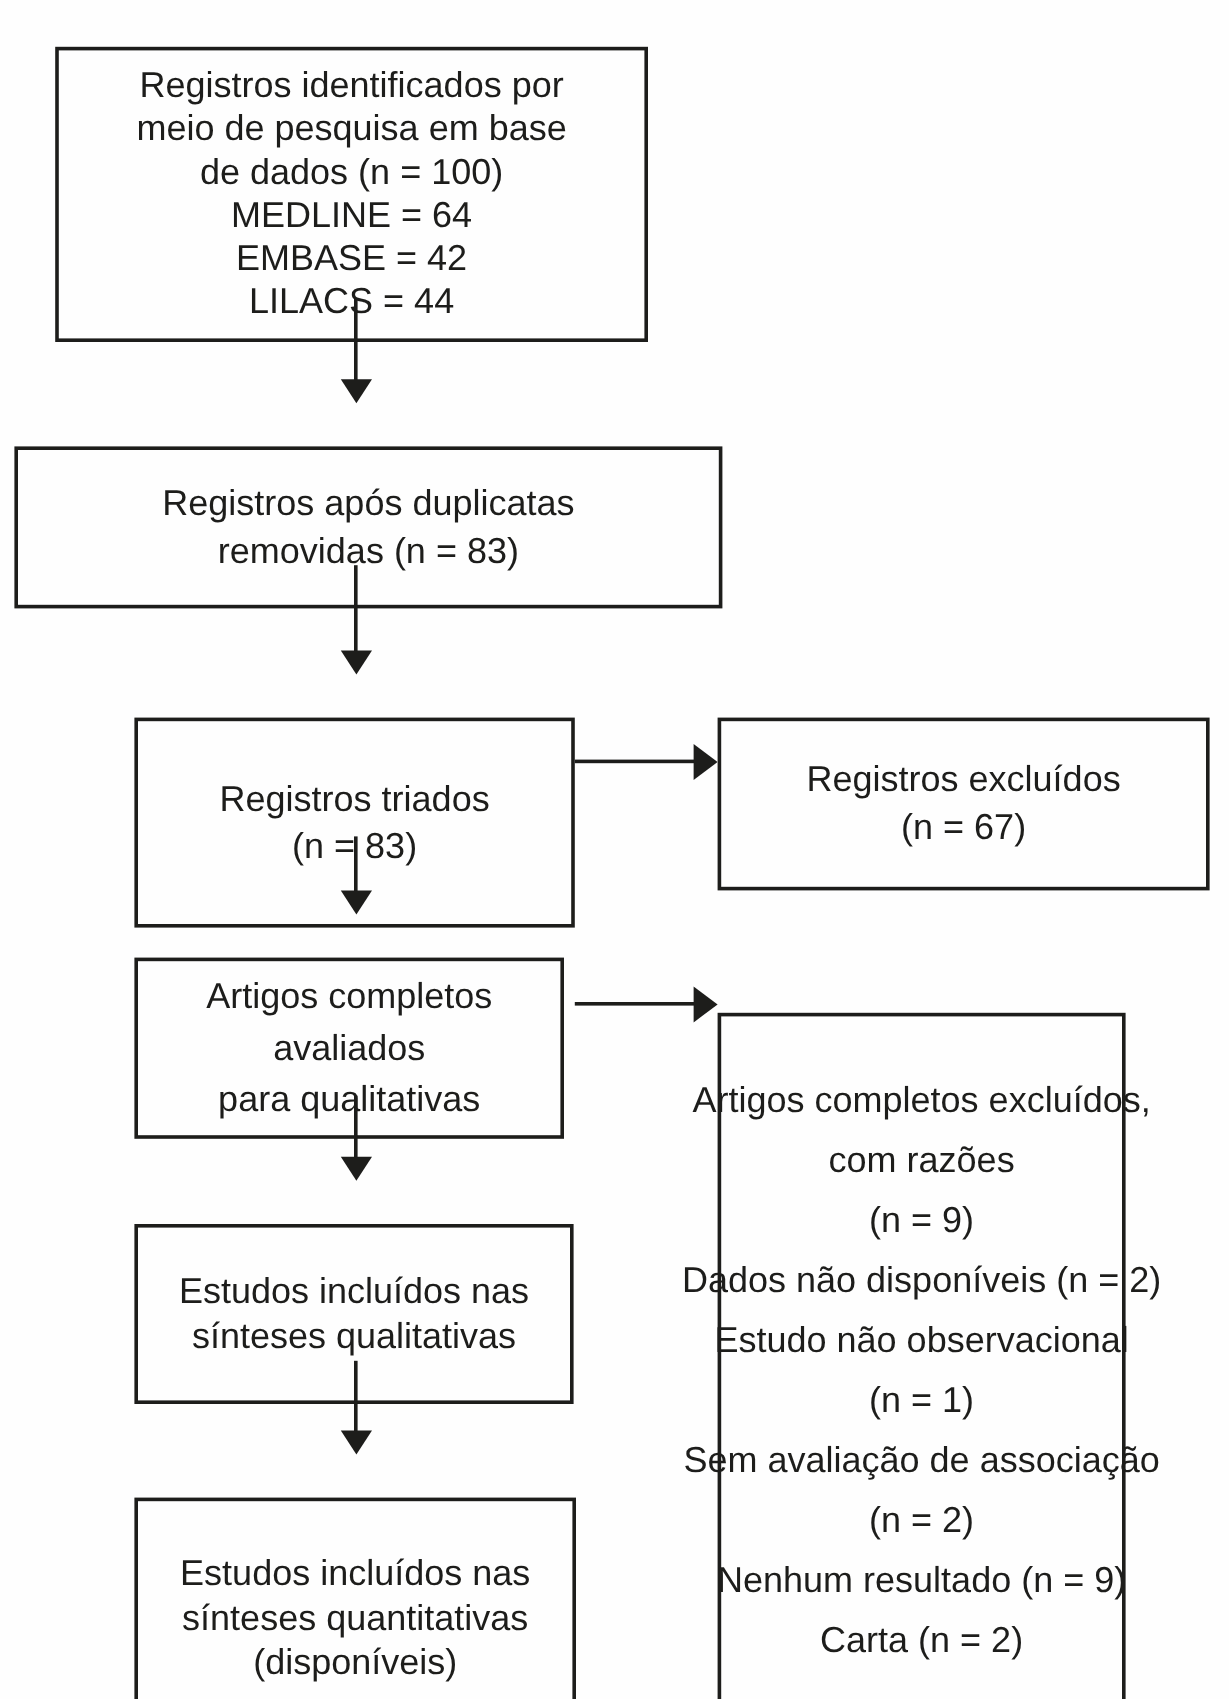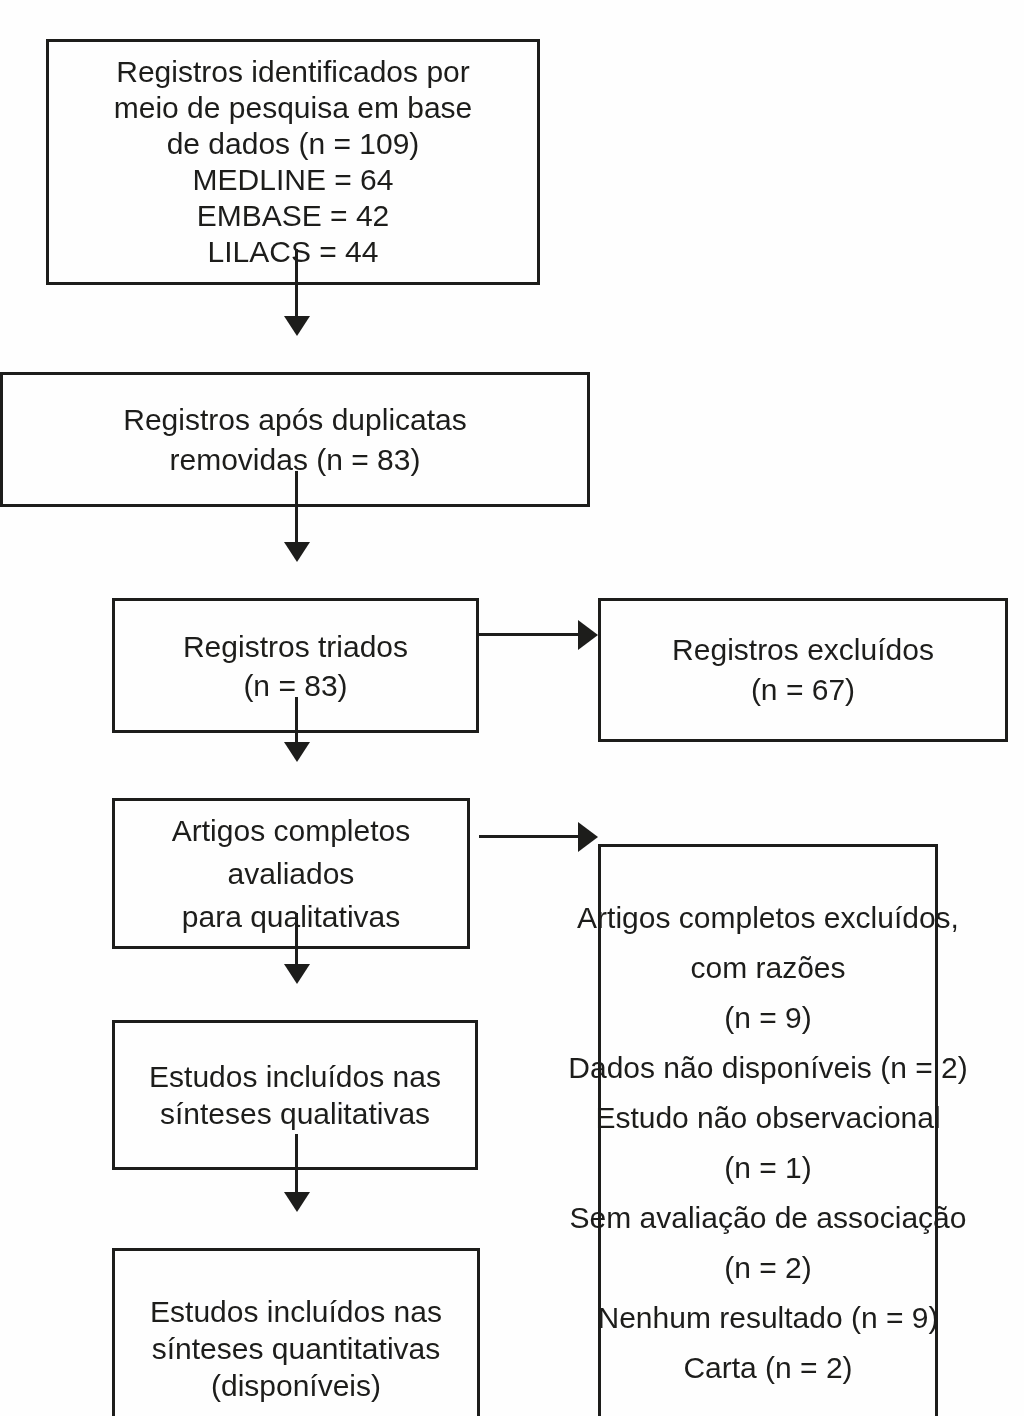--- a/index.html
+++ b/index.html
@@ -29,22 +29,22 @@
     align-items: center;
     text-align: center;
     font-size: 30px;
     line-height: 38px;
     margin-top: 36px;
   }
   .box .line { white-space: nowrap; }
 
   
   #box-identified   { left: 46px;  top: 3px;    width: 494px; height: 246px; line-height: 36px; }
-  #box-duplicates   { left: 0px;   top: 336px;  width: 590px; height: 135px; line-height: 40px; }
-  #box-screened     { left: 112px; top: 562px;  width: 367px; height: 135px; line-height: 39px; }
+  #box-duplicates   { left: 12px;   top: 336px;  width: 590px; height: 135px; line-height: 40px; }
+  #box-screened     { left: 112px; top: 562px;  width: 367px; height: 175px; line-height: 39px; }
   #box-excluded     { left: 598px; top: 562px;  width: 410px; height: 144px; line-height: 40px; }
   #box-eligibility  { left: 112px; top: 762px;  width: 358px; height: 151px; line-height: 43px; }
   #box-reasons      { left: 598px; top: 808px;  width: 340px; height: 597px; line-height: 50px; align-items: center; }
   #box-qualitative  { left: 112px; top: 984px;  width: 366px; height: 150px; line-height: 37px; }
   #box-quantitative { left: 112px; top: 1212px; width: 368px; height: 201px; line-height: 37px; }
 
   
   .vline {
     position: absolute;
     width: 3px;
@@ -76,21 +76,21 @@
   }
 </style>
 </head>
 <body>
 
 <div class="canvas">
 
   <div class="box" id="box-identified">
     <div class="line">Registros identificados por</div>
     <div class="line">meio de pesquisa em base</div>
-    <div class="line">de dados (n = 109)</div>
+    <div class="line">de dados (n = 100)</div>
     <div class="line">MEDLINE = 64</div>
     <div class="line">EMBASE = 42</div>
     <div class="line">LILACS = 44</div>
   </div>
 
   <div class="vline" style="top:249px; height:69px;"></div>
   <div class="head-down" style="top:316px;"></div>
 
   <div class="box" id="box-duplicates">
     <div class="line">Registros após duplicatas</div>

